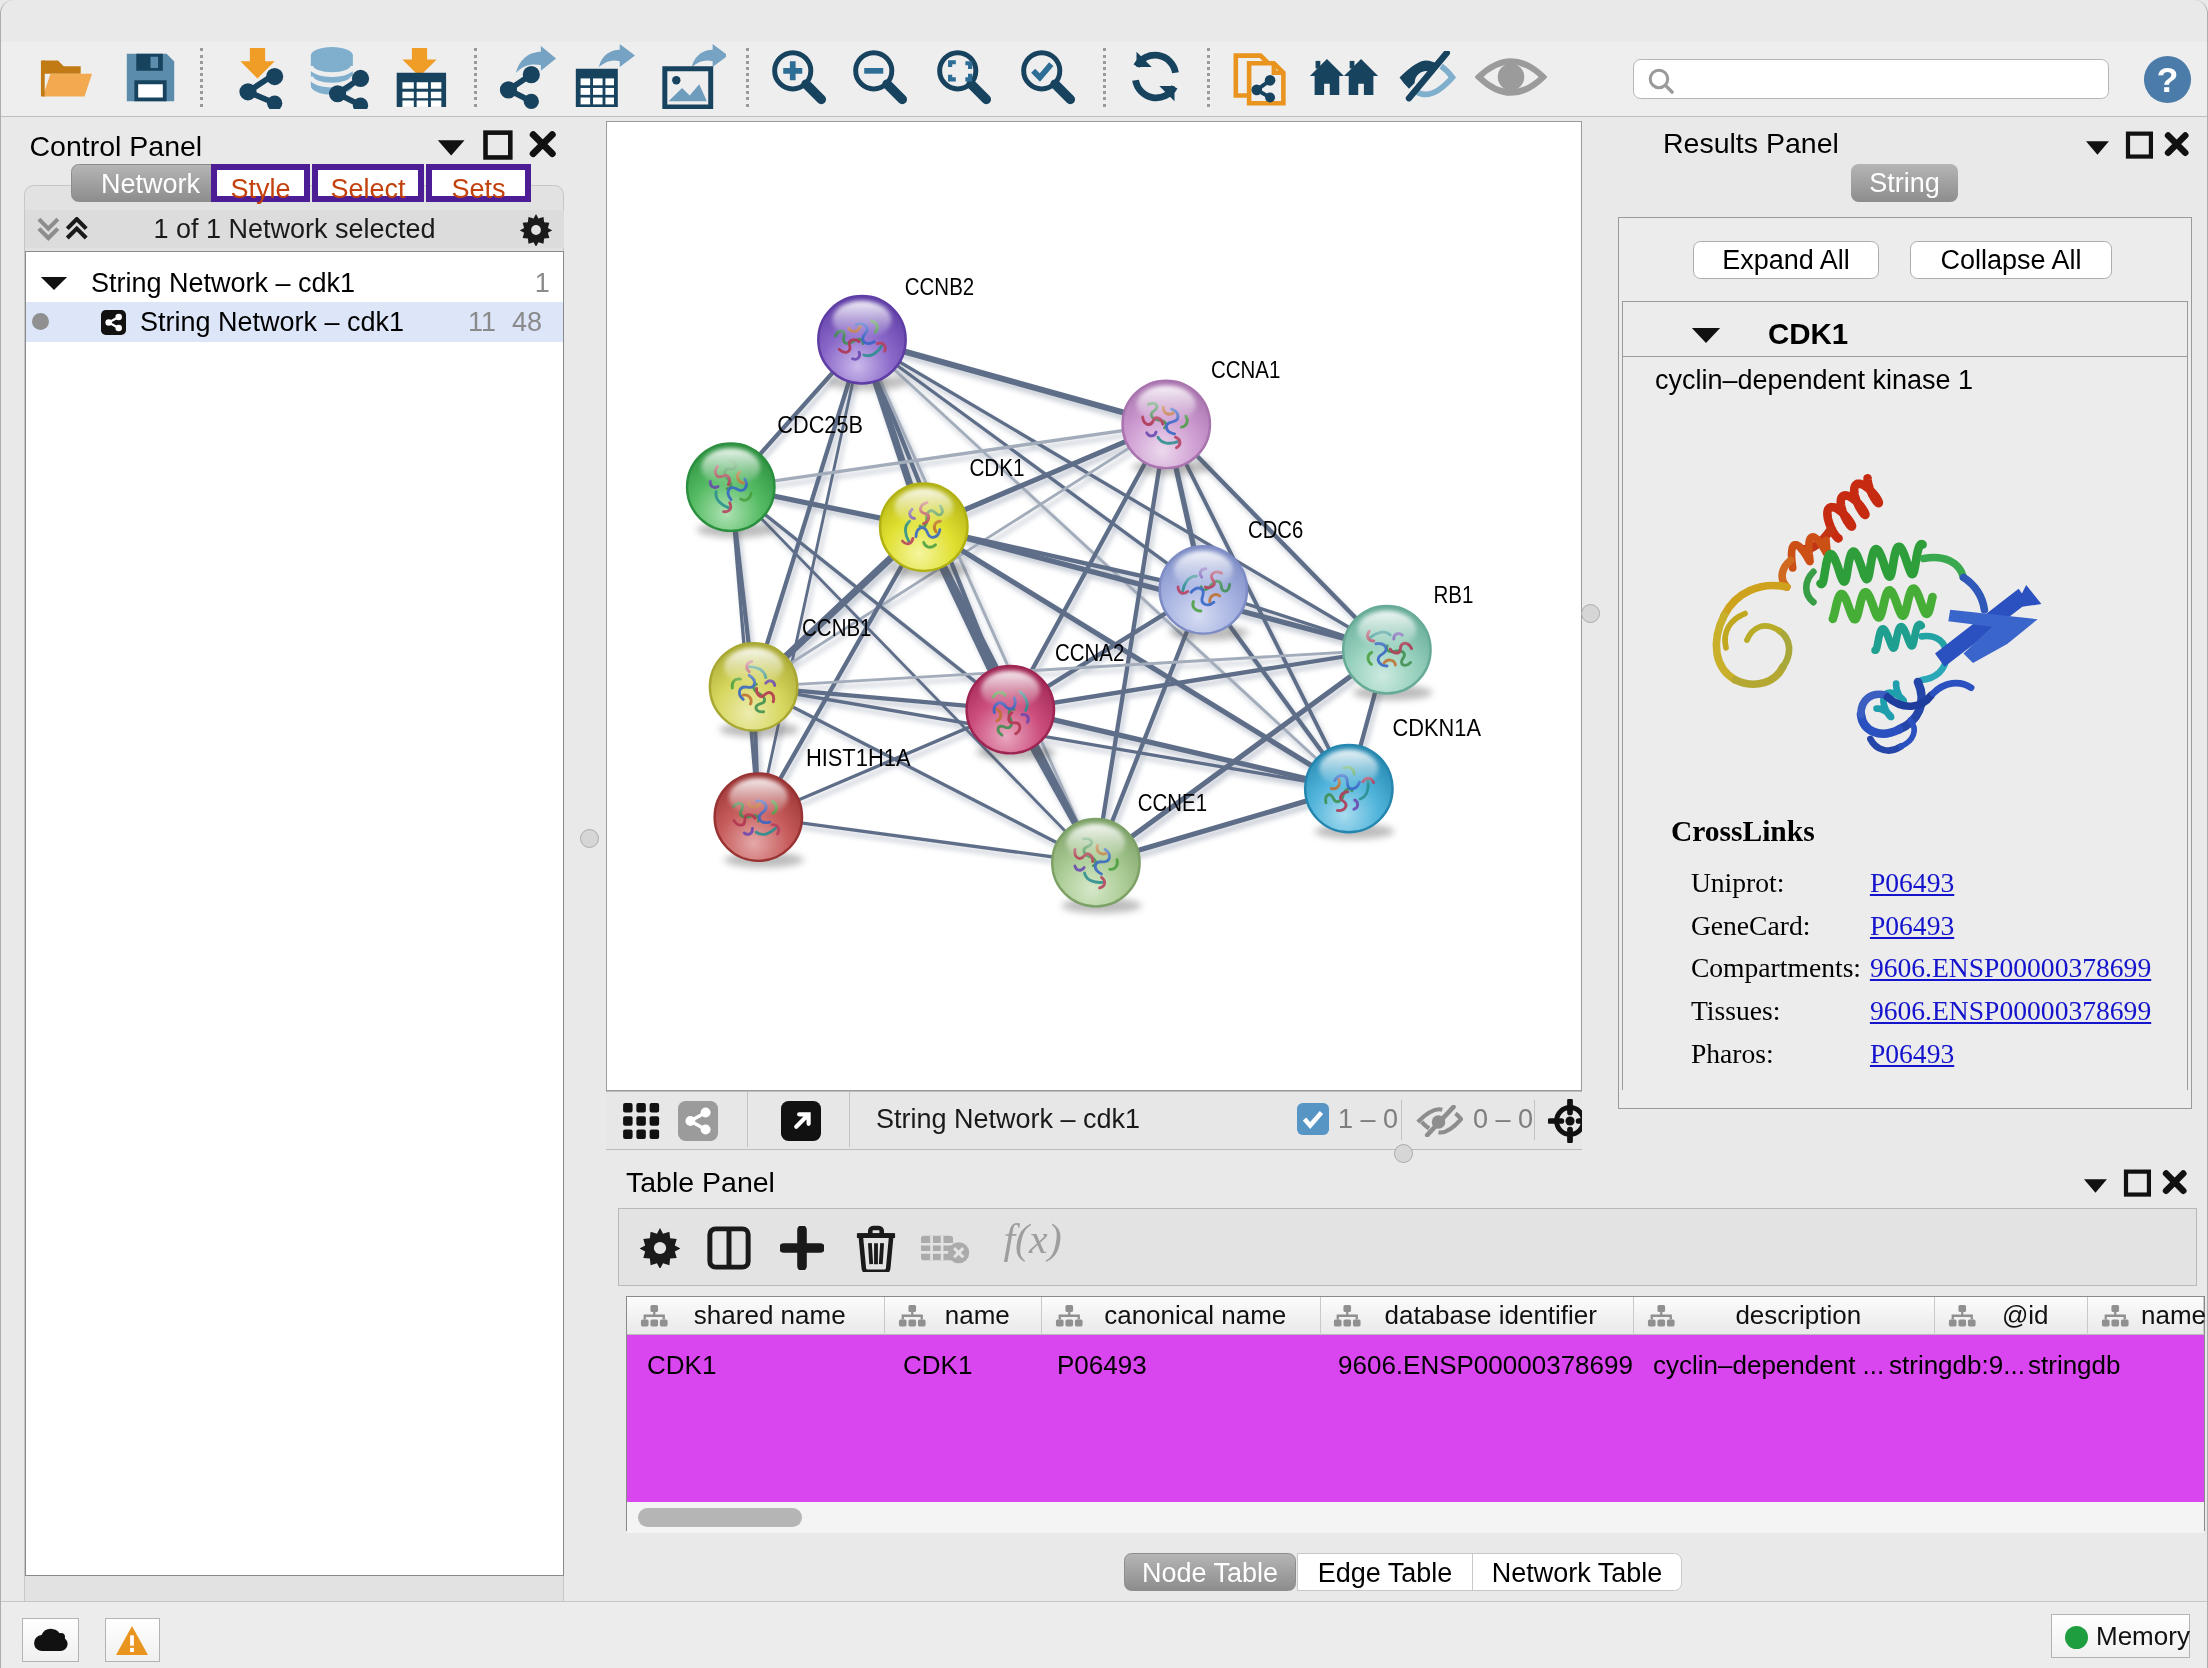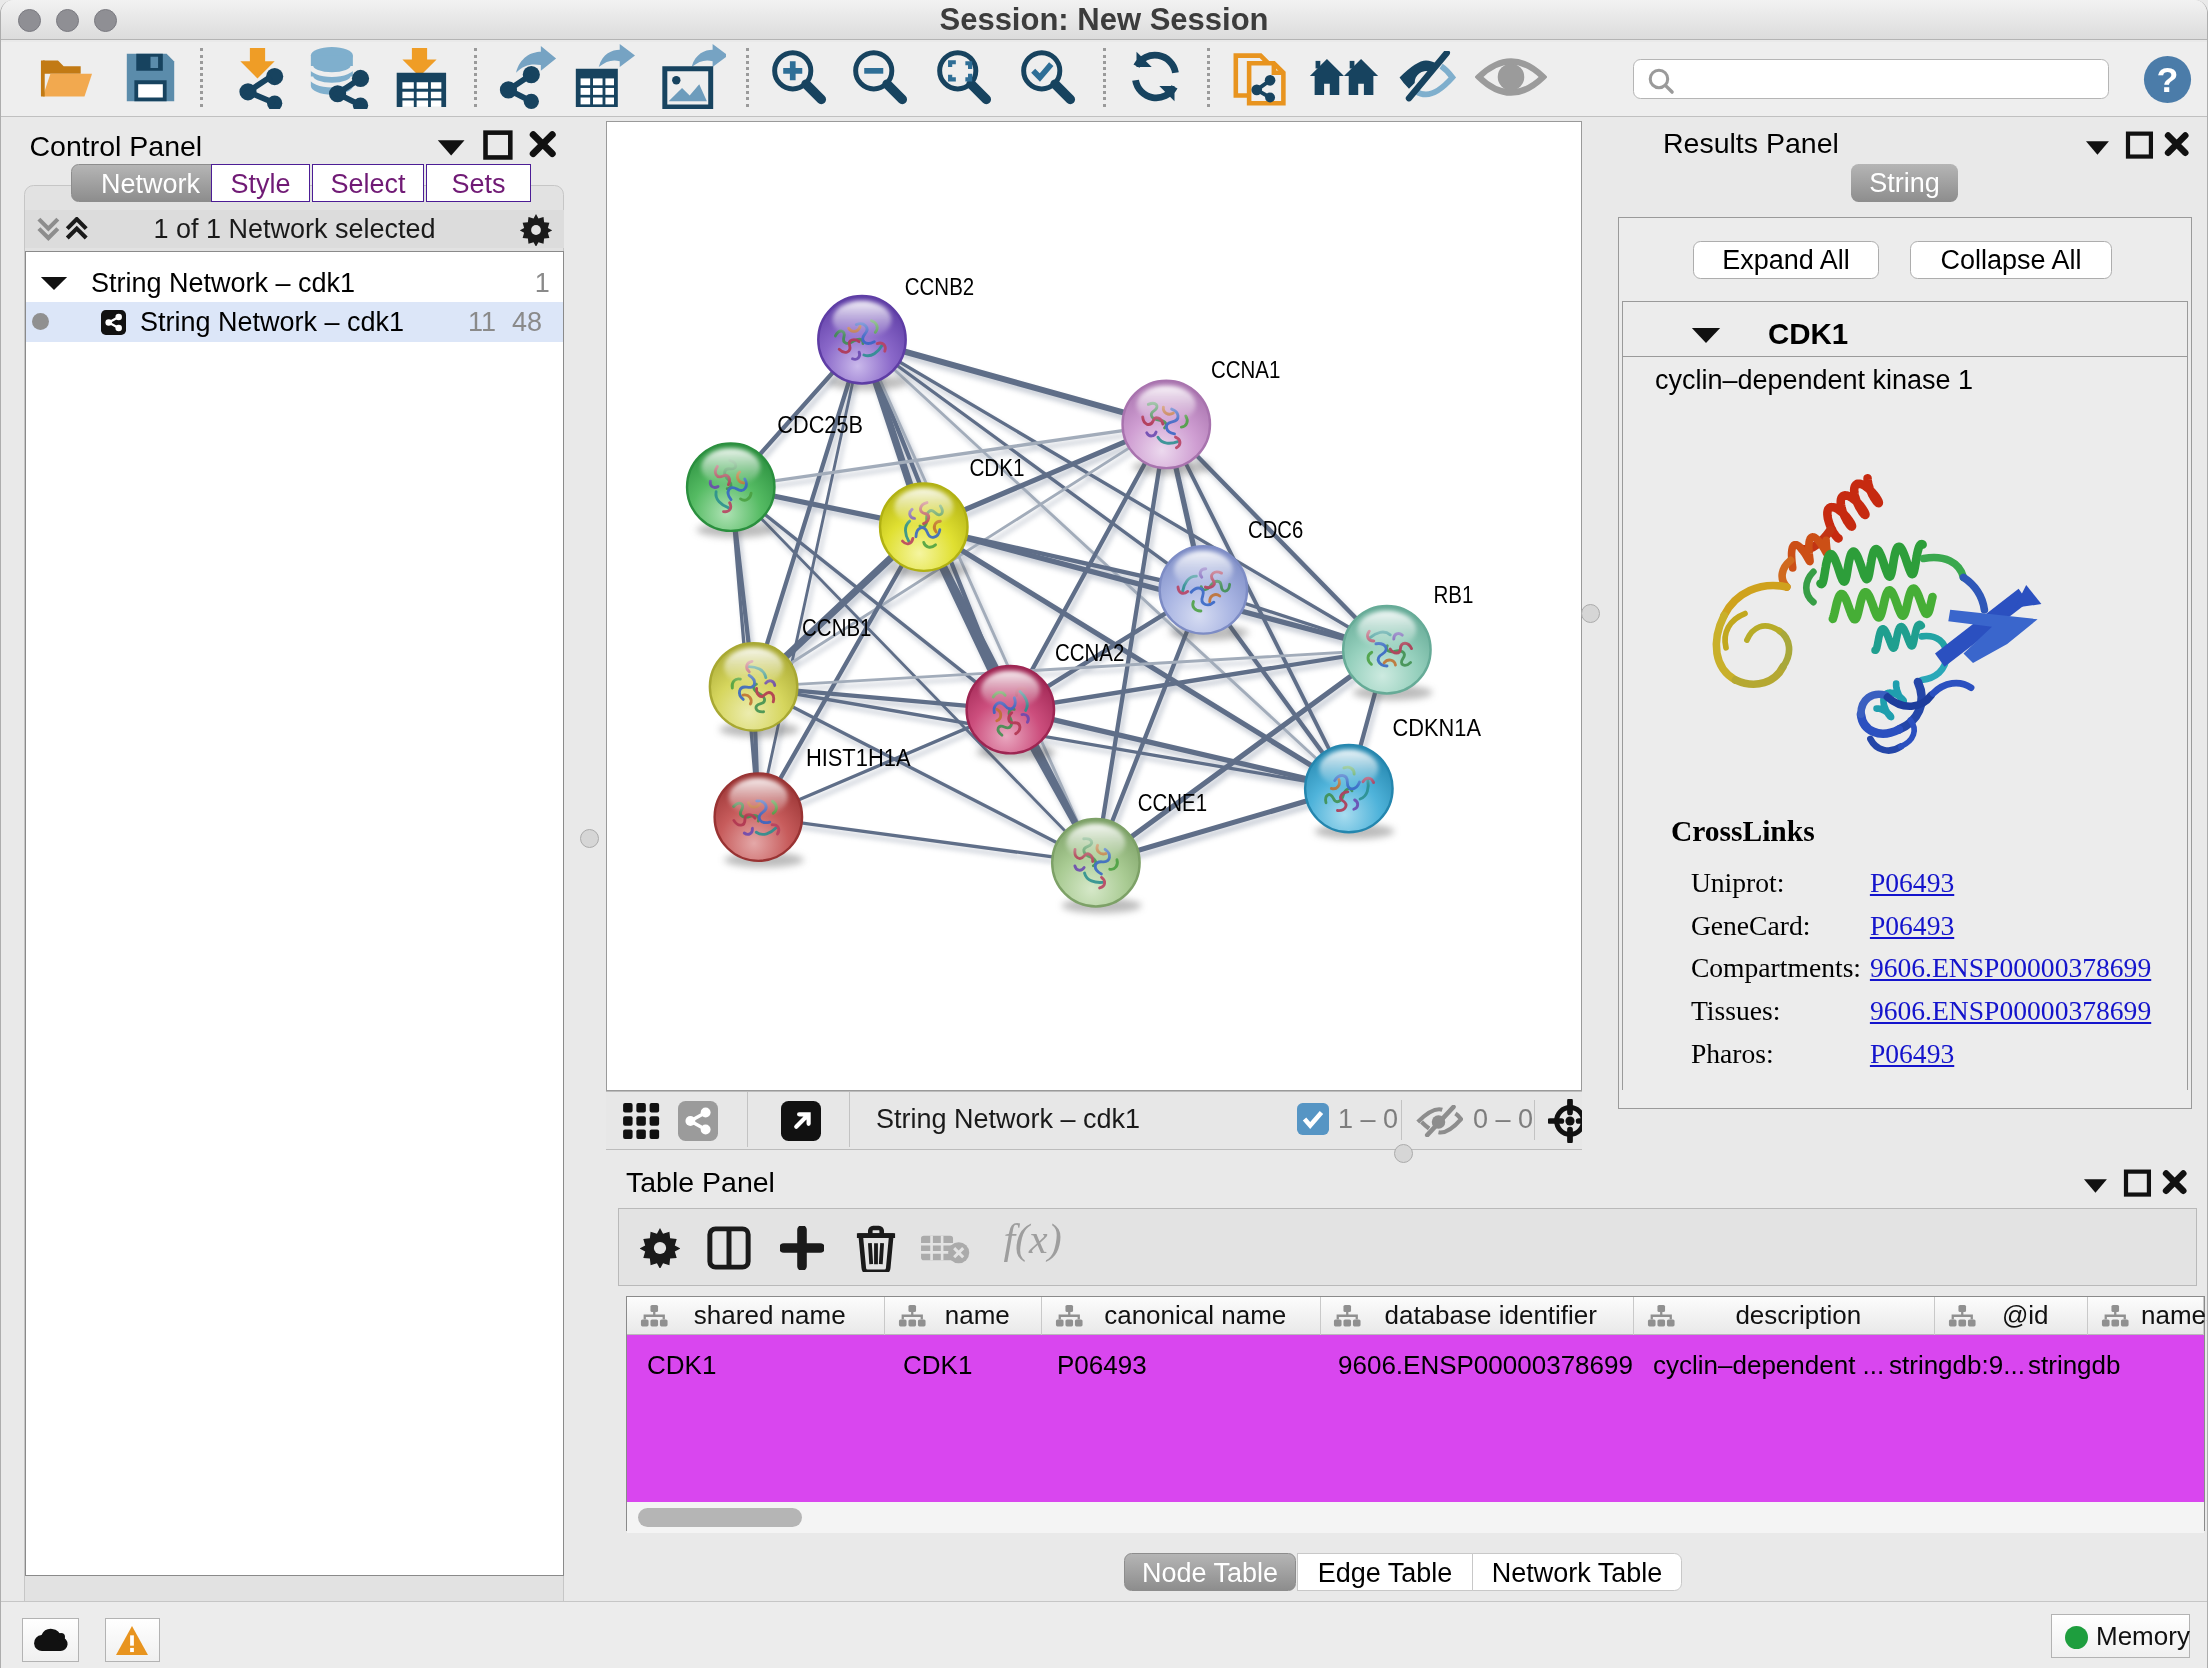--- a/index.html
+++ b/index.html
@@ -14,21 +14,21 @@
 #toolbar { position:absolute; left:0; top:42px; width:100%; height:75px; background:#eeeeee; border-bottom:1.9px solid #c0c0c0; }
 .tbi, .tsep, #searchbox { transform: translateY(-42px); }
 .tbi { position:absolute; }
 .tsep { position:absolute; top:48px; height:59px; width:0; border-left:3.8px dotted #9a9a9a; }
 #searchbox { position:absolute; left:1632px; top:59px; width:476px; height:40px; background:#fff; border:1.9px solid #b5b5b5; border-radius:7.6px; }
 .wicons { position:absolute; top:0; height:38px; }
 
 #control { position:absolute; left:0; top:117px; width:605px; height:1482px; background:#e9e9e9; }
 #cp-title { position:absolute; left:28.5px; top:13.3px; font-size:28.5px; }
 #tabs { position:absolute; left:70px; top:47px; height:38px; }
-.tab { position:absolute; top:0; height:38px; text-align:center; font-size:27px; line-height:38px; background:#fff; color:#701a75; border:1px solid #4c1d95; }
+.tab { position:absolute; top:0; height:38px; text-align:center; font-size:27px; line-height:38px; background:#fff; color:#c2410c; border:6px solid #4c1d95; }
 .tabsel { background:linear-gradient(#b5b5b5,#8d8d8d); color:#fff; border:1px solid #8d8d8d; border-radius:7.6px; }
 #subpanel { position:absolute; left:23px; top:68px; width:540px; height:1510px; background:#e2e2e2; border:1px solid #c6c6c6; border-radius:9.5px; }
 #selbar { position:absolute; left:24px; top:93px; width:539px; height:38px; background:#dcdcdc; font-size:27px; text-align:center; line-height:38px; color:#1a1a1a; }
 #tree { position:absolute; left:24px; top:134px; width:539px; height:1325px; background:#fff; border:1px solid #8a8a8a; }
 .trow { position:absolute; left:0; width:100%; height:40px; font-size:27px; line-height:40px; color:#000; }
 
 #netcanvas { position:absolute; left:605px; top:121px; width:976px; height:970px; background:#fff; border:1px solid #9a9a9a; }
 #netbar { position:absolute; left:605px; top:1091px; width:976px; height:59px; background:#e7e7e7; border-top:1.9px solid #bcbcbc; border-bottom:1.9px solid #bcbcbc; }
 
 #results { position:absolute; left:1581px; top:117px; width:628px; height:1038px; background:#e9e9e9; }
@@ -50,26 +50,20 @@
 #hscroll { position:absolute; left:0px; top:205px; width:1577px; height:31px; background:#f4f4f4; }
 #hthumb { position:absolute; left:11.4px; top:5.7px; width:164px; height:19px; background:#b5b5b5; border-radius:9.5px; }
 #btabs { position:absolute; left:0; top:398px; width:100%; height:38px; }
 .btab { position:absolute; top:0; height:38px; background:#fff; color:#000; font-size:27px; text-align:center; line-height:38px; border:1px solid #c8c8c8; }
 .btab.tabsel { background:linear-gradient(#b5b5b5,#8d8d8d); color:#fff; border-color:#8d8d8d; }
 .knob { position:absolute; width:19px; height:19px; border-radius:50%; background:#d6d6d6; border:1.9px solid #ababab; }
 </style>
 </head>
 <body>
 <div id="win">
-  <div id="titlebar">
-    <div class="tl" style="left:17px;"></div>
-    <div class="tl" style="left:55px;"></div>
-    <div class="tl" style="left:93px;"></div>
-    <div id="title">Session: New Session</div>
-  </div>
   <div id="toolbar">
 
     <svg class="tbi" style="left:38px;top:51px;" width="55" height="53" viewBox="0 0 29 28">
       <path d="M2 5 h8 l3 3 h9 v4 h-20 z" fill="#c27a14"></path>
       <path d="M2 24 L6 12 h22 L24 24 z" fill="#f2a94f"></path>
       <path d="M2 5 v19" stroke="#c27a14" stroke-width="2"></path>
     </svg>
 
     <svg class="tbi" style="left:122px;top:50px;" width="55" height="55" viewBox="0 0 29 29">
       <path d="M2 2 h21 l4 4 v21 h-25 z" fill="#5b8cab"></path>

